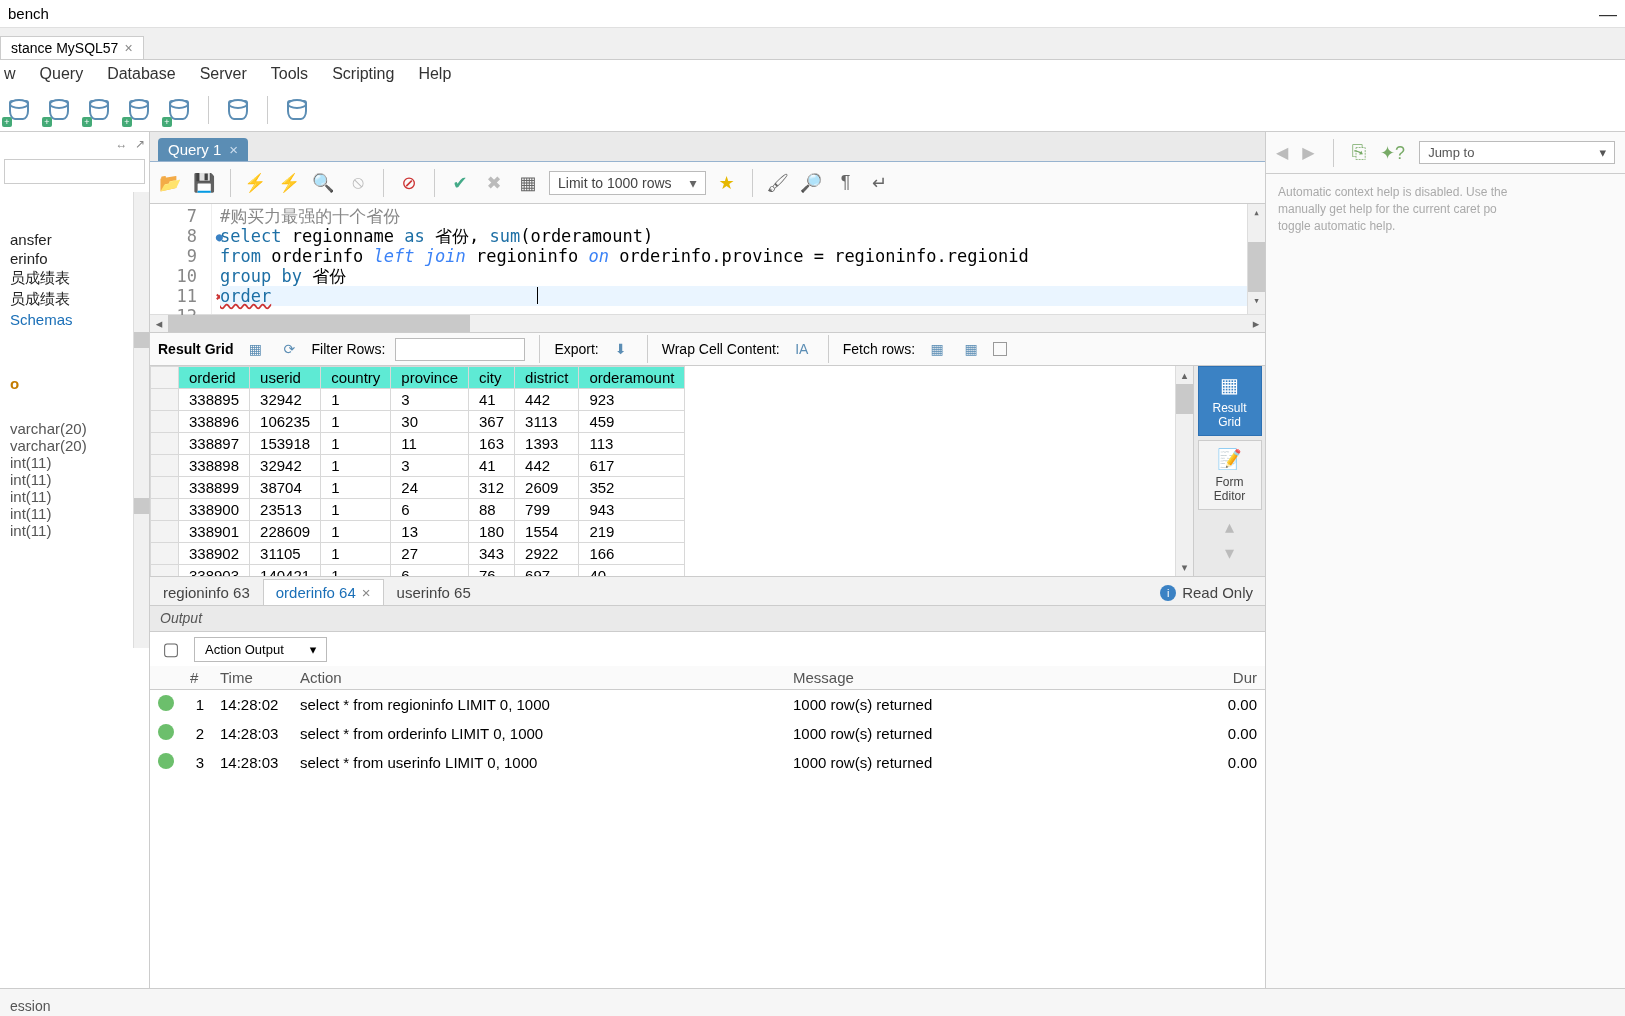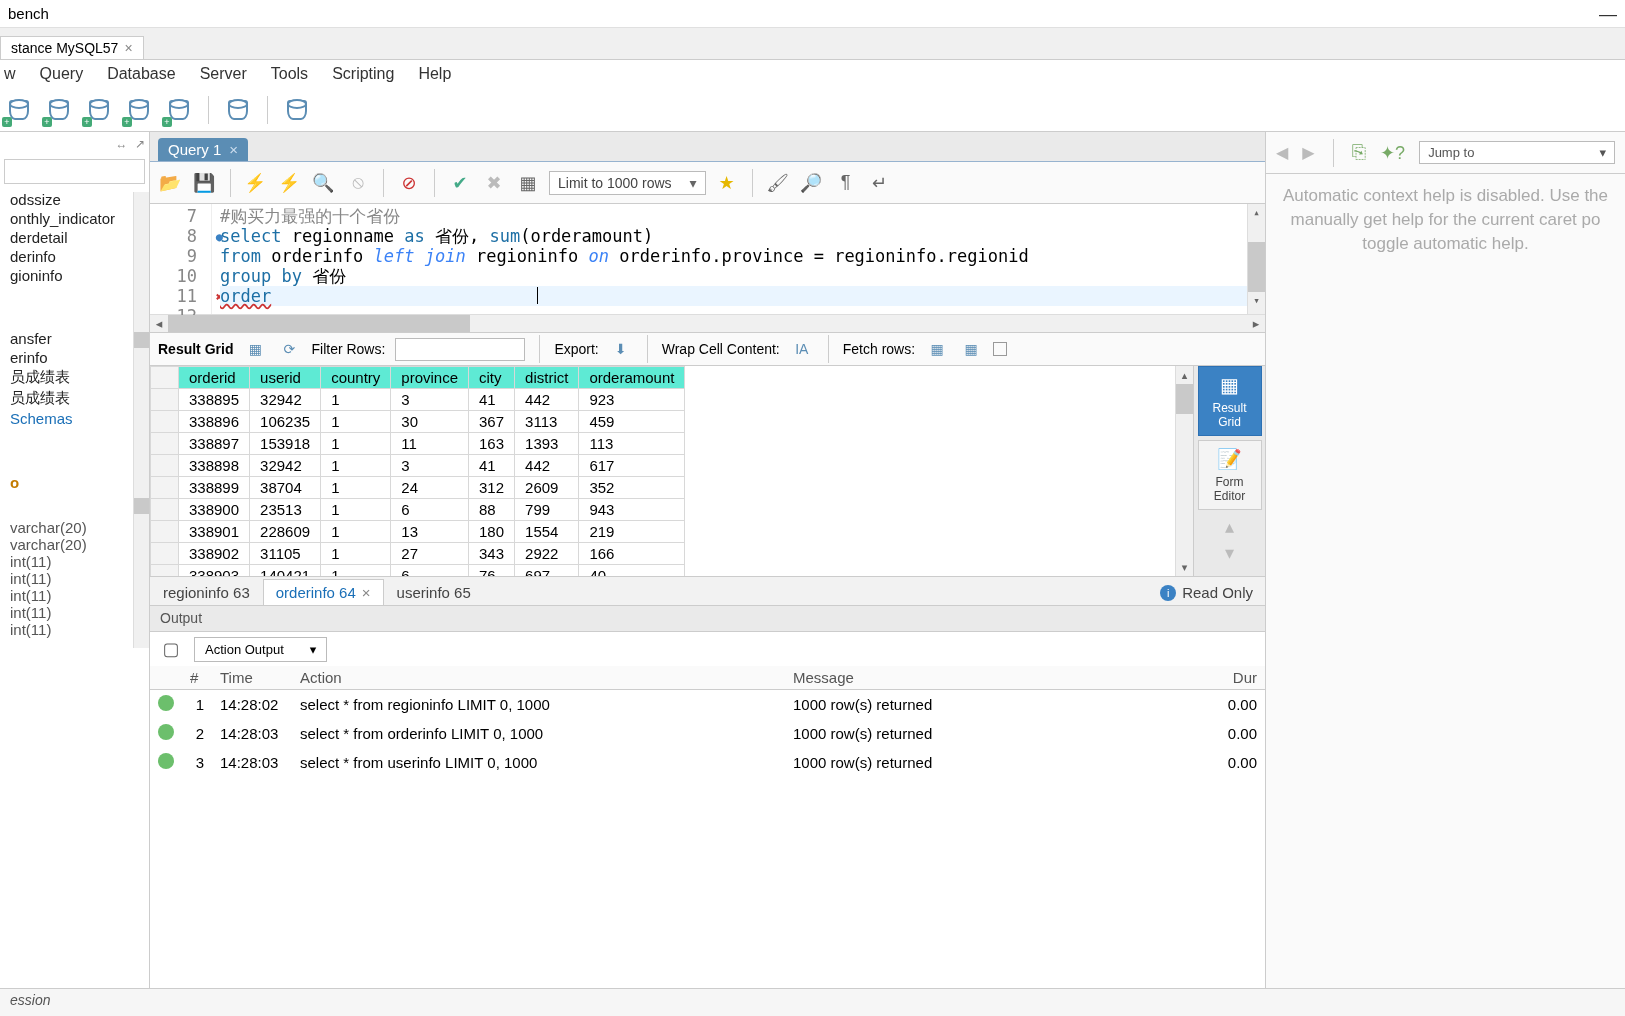--- a/index.html
+++ b/index.html
@@ -83,39 +83,39 @@
   .rpanel .card { width: 64px; height: 70px; display:flex; flex-direction:column; align-items:center; justify-content:center; font-size:12px; color:#444; border:1px solid #ccc; margin-bottom:4px; background:#f4f4f4; cursor:pointer;}
   .rpanel .card.act { background:#3b82c4; color:#fff; border-color:#2c70b3;}
   .rpanel .card .ic { font-size:20px; margin-bottom:4px;}
   .rpanel .nav-arrow { color:#bbb; font-size:18px; margin:2px 0;}
   .rtabs { height: 30px; border-top:1px solid #ccc; border-bottom:1px solid #ccc; display:flex; align-items:flex-end; background:#f2f2f2; font-size:15px;}
   .rtabs .t { padding:4px 12px; color:#444; cursor:pointer; border:1px solid transparent; border-bottom:none;}
   .rtabs .t.act { background:#fff; color:#1a6fb7; border-color:#ccc; }
   .rtabs .t .x { color:#888; margin-left:6px;}
   .rtabs .ro { margin-left:auto; padding:4px 12px; color:#444; display:flex; align-items:center; gap:6px;}
   .rtabs .ro .i { width:16px; height:16px; border-radius:50%; background:#3b82c4; color:#fff; font-size:11px; text-align:center; line-height:16px;}
-  .out-hdr { height: 26px; background:#eaeaea; border-bottom:1px solid #ccc; padding:4px 10px; font-size:14px; color:#555;}
+  .out-hdr { height: 26px; background:#eaeaea; border-bottom:1px solid #ccc; padding:4px 10px; font-size:14px; color:#555;font-style:italic;}
   .out-tb { height: 34px; display:flex; align-items:center; gap:10px; padding:0 8px;}
   .out-tb .sel { border:1px solid #bbb; padding:4px 10px; display:flex; align-items:center; gap:26px; }
   .out-grid table { width:100%; border-collapse:collapse; font-size:15px;}
   .out-grid th { text-align:left; font-weight:normal; color:#555; border-bottom:1px solid #ccc; padding:3px 8px; background:#fafafa;}
   .out-grid td { padding:5px 8px; }
   .out-grid tr:nth-child(even) td { background:#f4f6f8; }
   .out-grid .ok { width:16px; height:16px; border-radius:50%; background:#6cbf6c; display:inline-block;}
   .side { width: 360px; border-left:1px solid #ccc; display:flex; flex-direction:column; background:#fafafa;}
   .side-hdr { height: 30px; background:#eaeaea; border-bottom:1px solid #ccc; padding:5px 10px; font-size:15px; color:#555;}
   .side-tb { height:42px; display:flex; align-items:center; gap:14px; padding:0 10px; border-bottom:1px solid #ccc;}
   .side-tb .ar { color:#bbb; font-size:16px;}
   .side-tb .ic { color:#7a6; font-size:18px; }
   .side-tb .jump { border:1px solid #bbb; background:#fff; padding:3px 8px; flex:1; display:flex; justify-content:space-between; color:#555;}
-  .side-body { padding:10px 12px; color:#aaa; font-size:17px; line-height:1.4;text-align:center;}
+  .side-body { padding:10px 12px; color:#aaa; font-size:12px; line-height:1.4;}
   .side-tabs { margin-top:auto; height:30px; border-top:1px solid #ccc; display:flex; align-items:flex-end; background:#f2f2f2;}
   .side-tabs .t { padding:4px 12px; color:#1a6fb7; cursor:pointer; border:1px solid transparent;}
   .side-tabs .t.plain { color:#555;}
-  .status { height:28px; border-top:1px solid #ccc; background:#f6f6f6; padding:3px 10px; font-size:14px; color:#555;font-style:italic;}
+  .status { height:28px; border-top:1px solid #ccc; background:#f6f6f6; padding:9px 10px; font-size:14px; color:#555;}
   .bolt-shape::before{content:"⚡";}
   .star-shape::before{content:"★";color:#e6b800;}
 </style>
 </head>
 <body>
 
 <div class="titlebar">
   <span class="title">bench</span>
   <span class="win-controls">—</span>
 </div>
@@ -169,27 +169,20 @@
 </div>
 
 <div class="main">
 
   <div class="nav">
     <div class="nav-top">
       <span class="mini">↔</span>
       <span class="mini">↗</span>
     </div>
     <div class="nav-filter"><input style=""></div>
-    <div class="nav-tree">
-      <div>odssize</div>
-      <div>onthly_indicator</div>
-      <div>derdetail</div>
-      <div class="sel">derinfo</div>
-      <div>gioninfo</div>
-    </div>
     <div class="nav-scroll-ind">
         <div class="thumb" style="height:16px;margin-top:140px;"></div>
         <div class="thumb" style="height:16px;margin-top:150px;"></div>
       </div>
     <div style="height:40px"></div>
     <div class="nav-tree">
       <div>ansfer</div>
       <div>erinfo</div>
       <div>员成绩表</div>
       <div>员成绩表</div>

